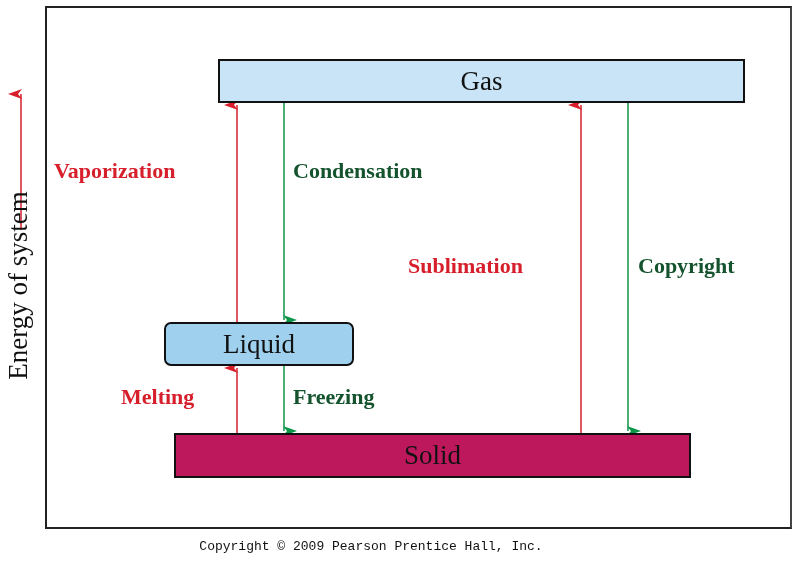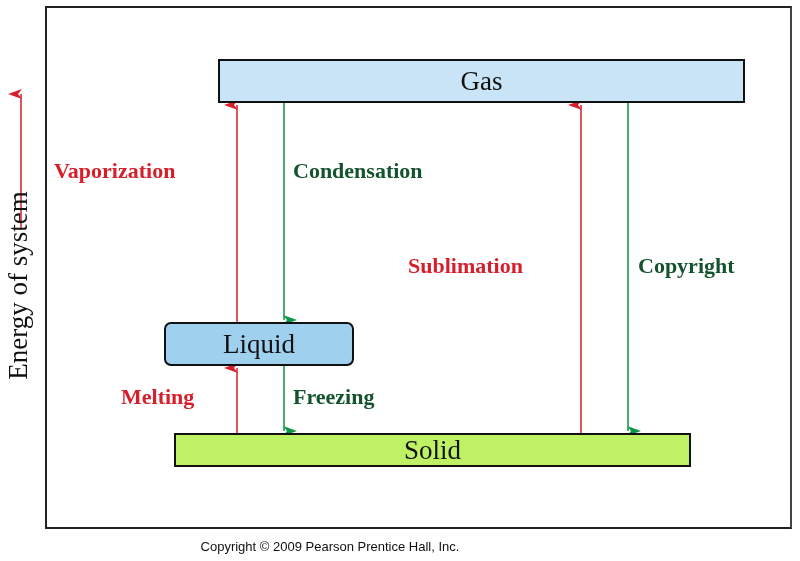--- a/index.html
+++ b/index.html
@@ -1,27 +1,27 @@
 <!DOCTYPE html>
 <html><head>
 <meta charset="utf-8">
 <style>
   html,body{margin:0;padding:0;background:#fff;}
   body{width:800px;height:561px;position:relative;overflow:hidden;font-family:"Liberation Serif","DejaVu Serif",serif;}
   .frame{position:absolute;left:45px;top:6px;width:747px;height:523px;border:2px solid #222;box-sizing:border-box;border-right-color:#444;}
   .box{position:absolute;border:2px solid #111;box-sizing:border-box;display:flex;align-items:center;justify-content:center;font-size:27px;color:#111;}
   .gas{left:218px;top:59px;width:527px;height:44px;background:#c9e4f6;}
   .liquid{left:164px;top:322px;width:190px;height:44px;background:#9fd1ef;border-radius:7px;}
-  .solid{left:174px;top:433px;width:517px;height:34px;background:#bef264;}
+  .solid{left:174px;top:433px;width:517px;height:45px;background:#be185d;}
   .lbl{position:absolute;font-weight:bold;font-size:22px;white-space:nowrap;}
   .red{color:#d71f2c;}
   .green{color:#14532d;}
   svg.arrows{position:absolute;left:0;top:0;}
   .axis-label{position:absolute;left:-82px;top:270px;transform:rotate(-90deg);font-size:27px;color:#111;white-space:nowrap;width:200px;text-align:center;}
-  .copyright{position:absolute;left:0;width:660px;top:539px;text-align:center;font-family:Liberation Sans, sans-serif;font-size:13px;color:#111;}
+  .copyright{position:absolute;left:0;width:660px;top:539px;text-align:center;font-family:Liberation Mono, monospace;font-size:13px;color:#111;padding-left:41px;}
 </style>
 </head>
 <body>
 
 <div class="frame"></div>
 
 <svg class="arrows" width="800" height="561">
   <defs>
     <marker id="ar" markerWidth="10" markerHeight="14" refX="5" refY="13" orient="auto-start-reverse" markerUnits="userSpaceOnUse">
       <path d="M0,14 L5,0 L10,14 L5,10 Z" fill="#d71f2c"></path>

